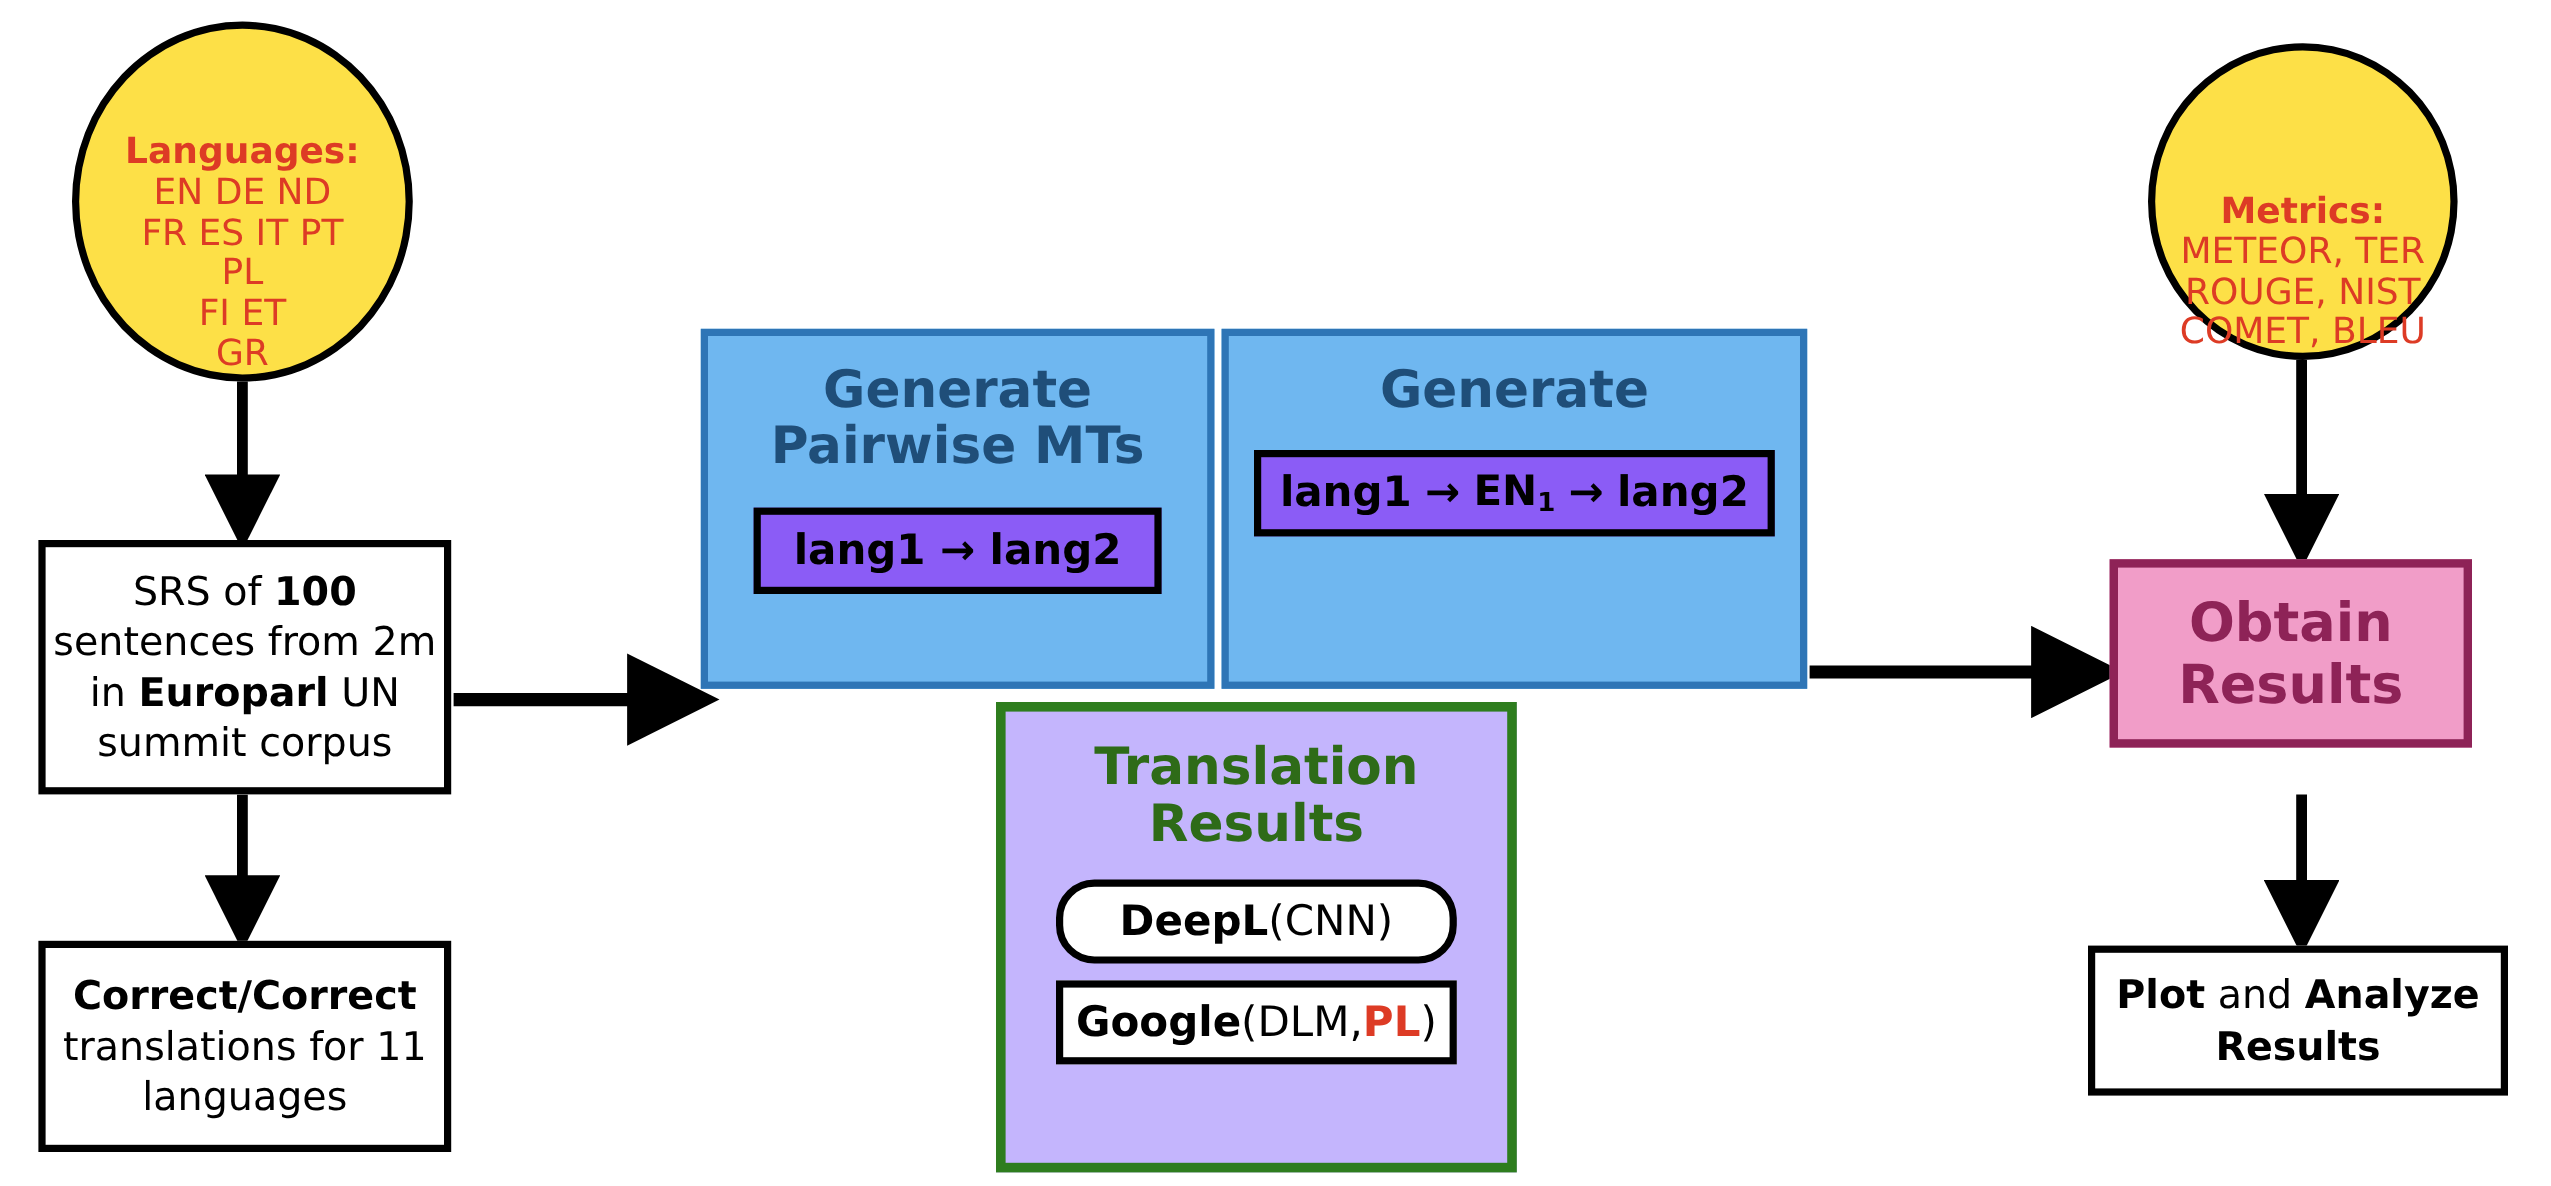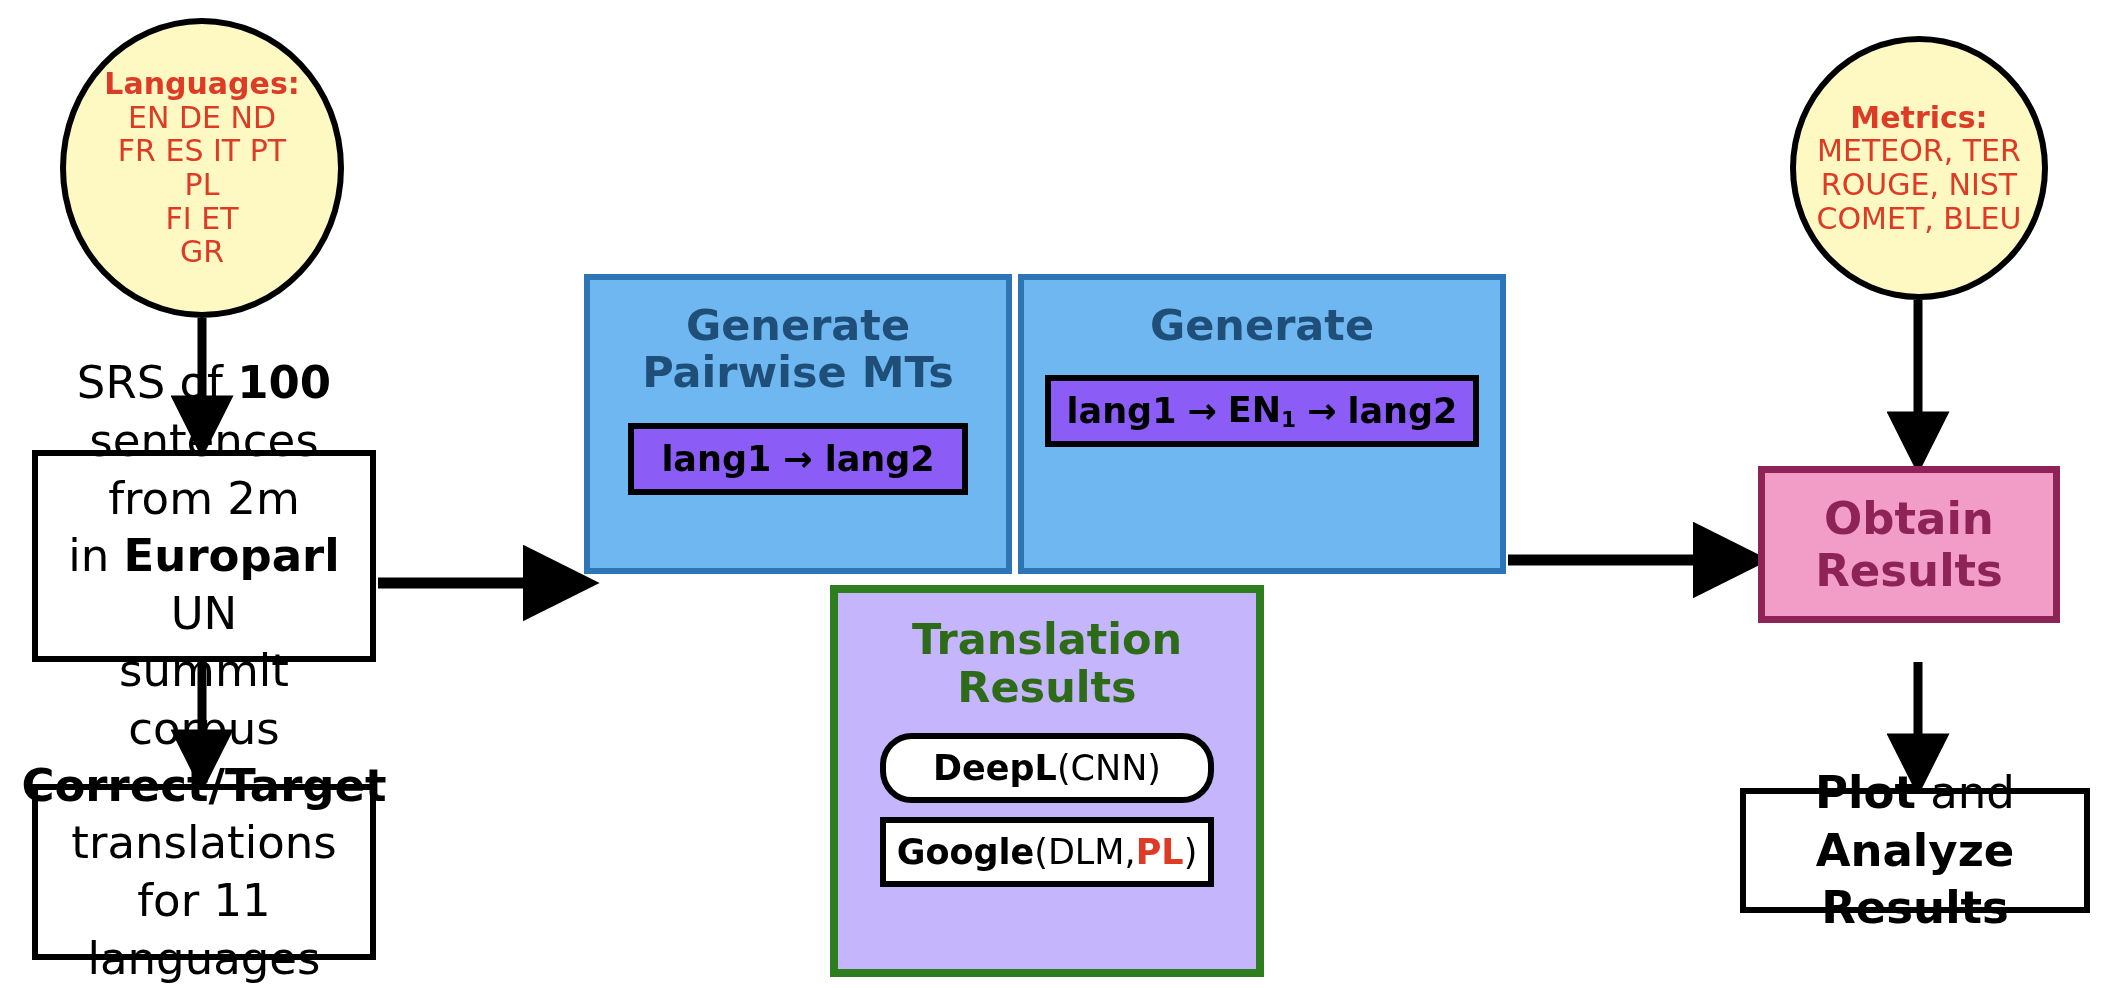--- a/index.html
+++ b/index.html
@@ -6,27 +6,27 @@
   body{
     width:2126px;height:988px;position:relative;overflow:hidden;
     font-family:"DejaVu Sans","Liberation Sans",sans-serif;
     -webkit-font-smoothing:antialiased;
   }
   #canvas{position:absolute;inset:0;}
   .node{position:absolute;box-sizing:border-box;display:flex;flex-direction:column;
         align-items:center;justify-content:center;text-align:center;}
 
   
-  .ellipse{border:6px solid #000;border-radius:50%;background:#fef9c3;color:#DD3B25;}
+  .ellipse{border:6px solid #000;border-radius:50%;background:#fde047;color:#DD3B25;justify-content:flex-end;}
   .ellipse .hdr{font-weight:bold;font-size:30px;line-height:1.12;}
   .ellipse .ln{font-weight:normal;font-size:30px;line-height:1.12;}
 
   
   .wbox{border:6px solid #000;background:#fff;color:#000;}
-  .wbox .ln{font-size:45px;line-height:1.28;}
+  .wbox .ln{font-size:33px;line-height:1.28;}
   .wbox .ln b{font-weight:bold;}
 
   
   .bluebox{background:#6FB7F0;border:6px solid #2E75B6;}
   .bluebox .title{color:#1F4E79;font-weight:bold;font-size:43px;line-height:1.1;
                   margin-top:22px;}
   .inner-chip{background:#8b5cf6;border:6px solid #000;color:#000;font-weight:bold;
               font-size:35px;display:flex;align-items:center;justify-content:center;
               box-sizing:border-box;}
   .inner-chip sub{font-size:0.62em;vertical-align:-0.22em;font-weight:bold;}
@@ -86,21 +86,21 @@
     </div>
     <div class="ln">sentences from 2m</div>
     <div class="ln">
       <span>in </span><b>Europarl</b><span> UN</span>
     </div>
     <div class="ln">summit corpus</div>
   </div>
 
   <div class="node wbox" style="left:32px;top:784px;width:344px;height:176px;">
     <div class="ln">
-      <b>Correct/Target</b>
+      <b>Correct/Correct</b>
     </div>
     <div class="ln">translations for 11</div>
     <div class="ln">languages</div>
   </div>
 
   <div class="node bluebox" style="left:584px;top:274px;width:428px;height:300px;justify-content:flex-start;">
     <div class="title">
       <div>Generate</div>
       <div>Pairwise MTs</div>
     </div>

